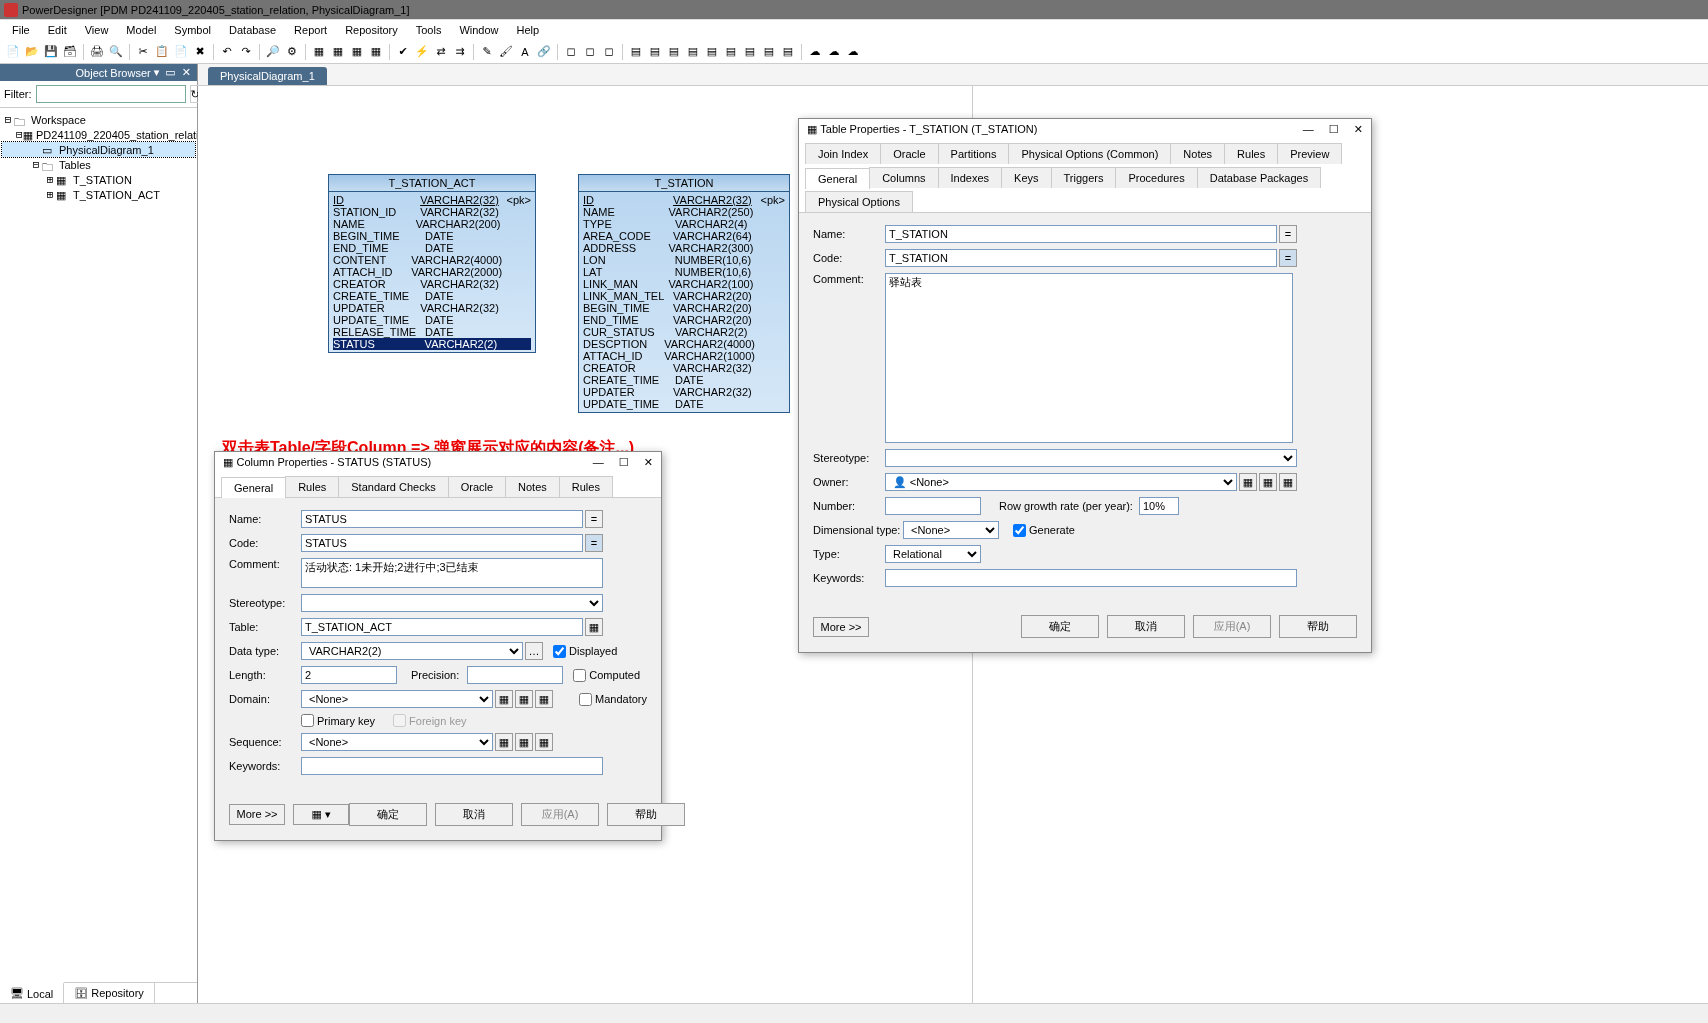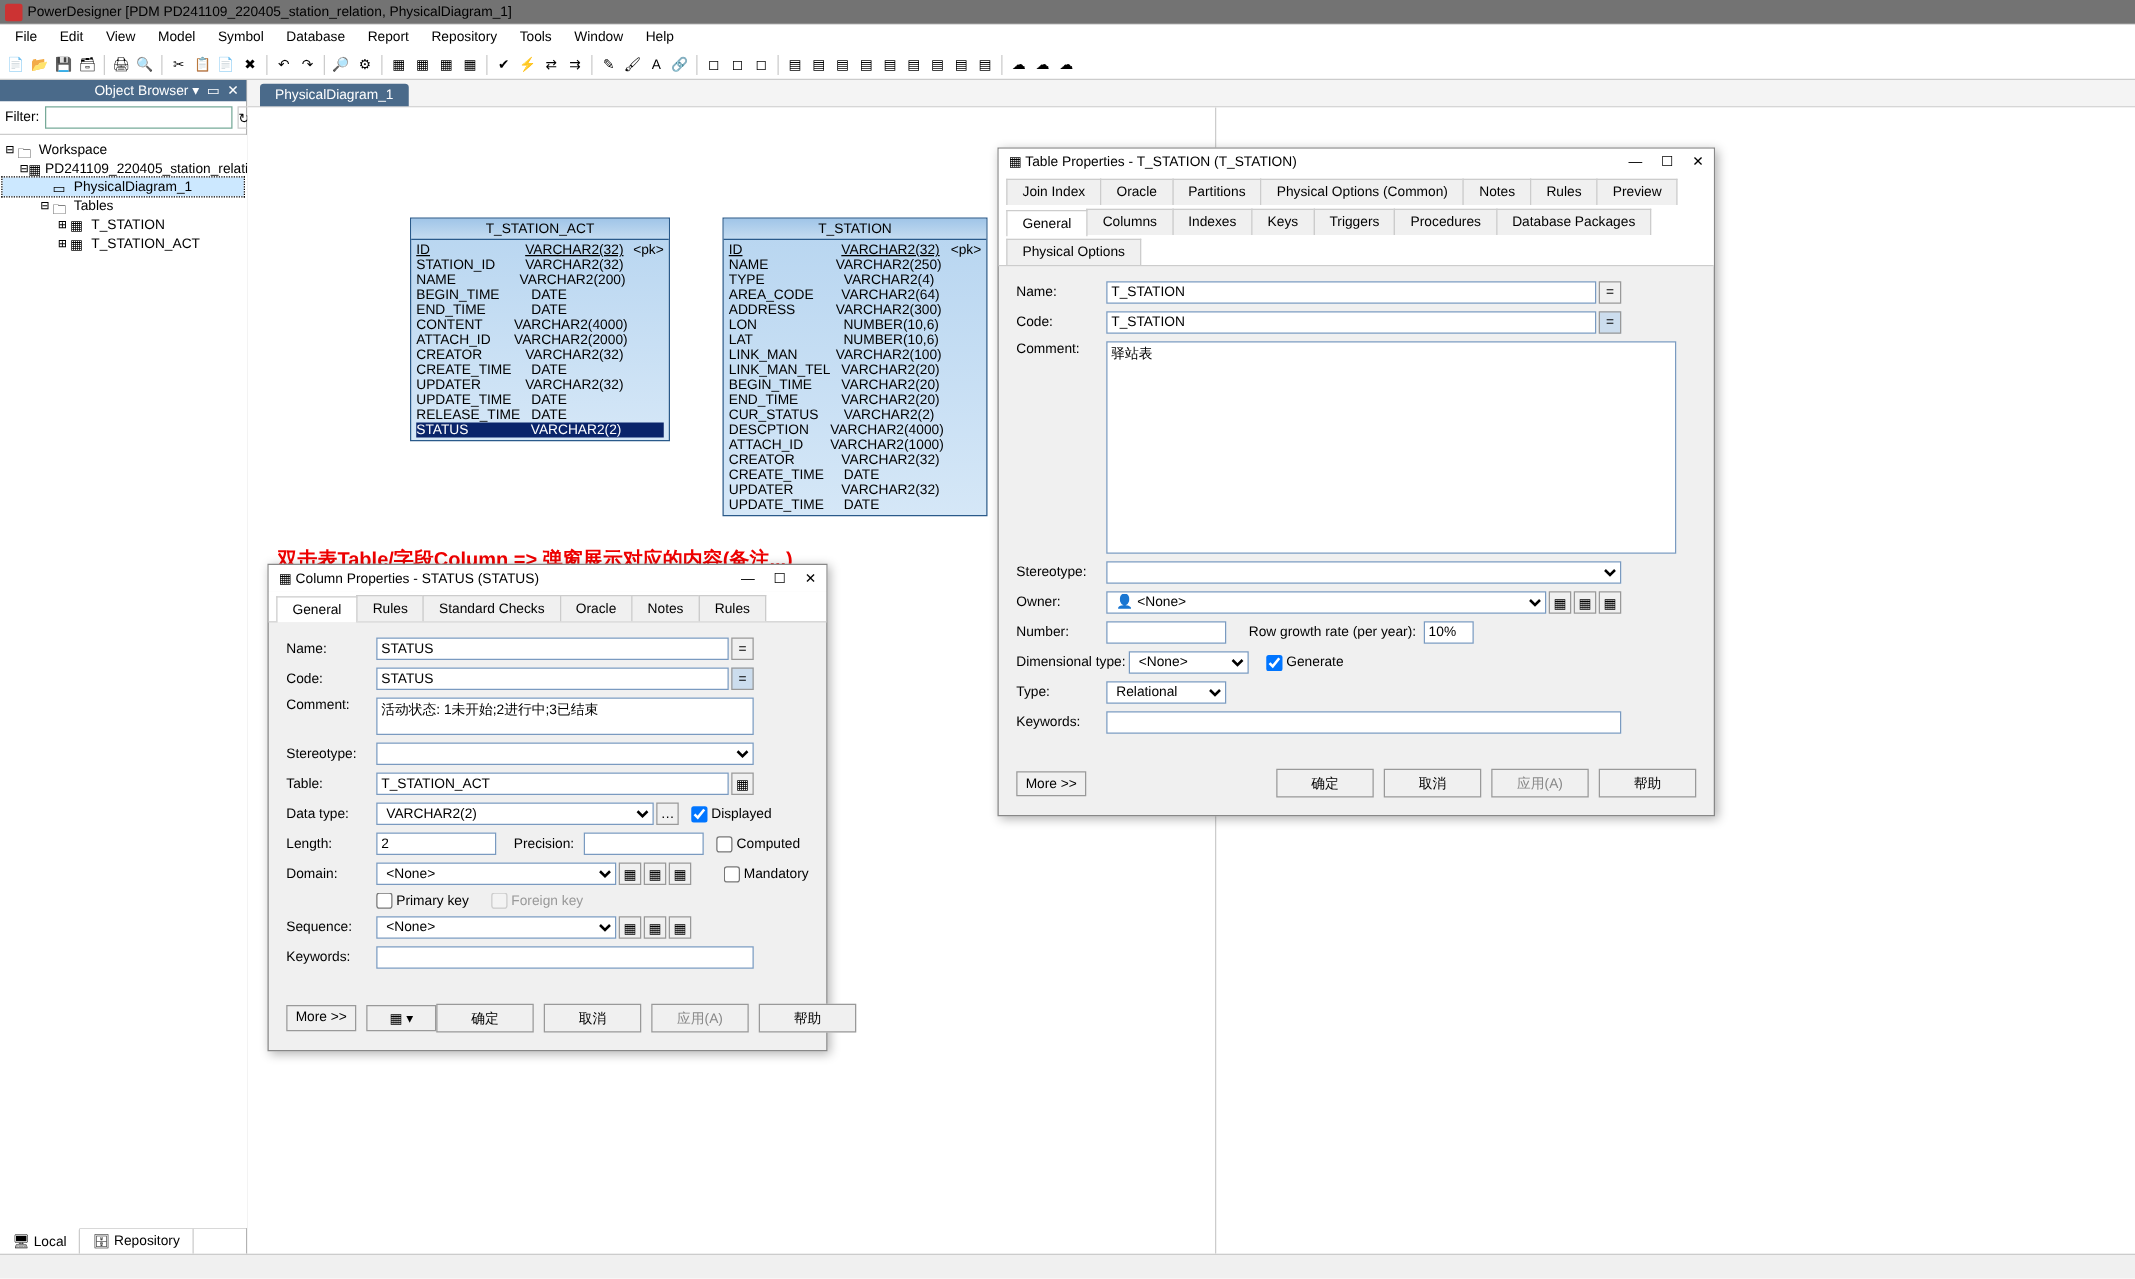--- a/index.html
+++ b/index.html
@@ -514,21 +514,21 @@
               <input type="text" style="width: 392px;" value="T_STATION">
               <span class="sqbtn">=</span>
             </div>
           <div class="frow">
               <span class="flabel">Code:</span>
               <input type="text" style="width: 392px;" value="T_STATION">
               <span class="sqbtn" style="background:#cde">=</span>
             </div>
           <div class="frow" style="align-items:flex-start">
               <span class="flabel">Comment:</span>
-              <textarea style="width: 456px; height: 170px; font-family: Liberation Mono, monospace;">驿站表</textarea>
+              <textarea style="width: 408px; height: 170px; font-family: Liberation Mono, monospace;">驿站表</textarea>
             </div>
           <div class="frow">
               <span class="flabel">Stereotype:</span>
               <select style="width:412px"></select>
             </div>
           <div class="frow">
               <span class="flabel">Owner:</span>
               <select style="width:352px"><option>👤 &lt;None&gt;</option></select>
               <span class="sqbtn">▦</span>
               <span class="sqbtn">▦</span>

